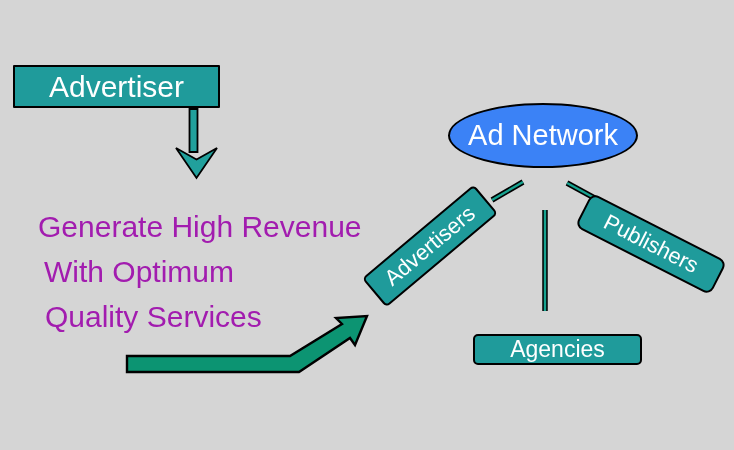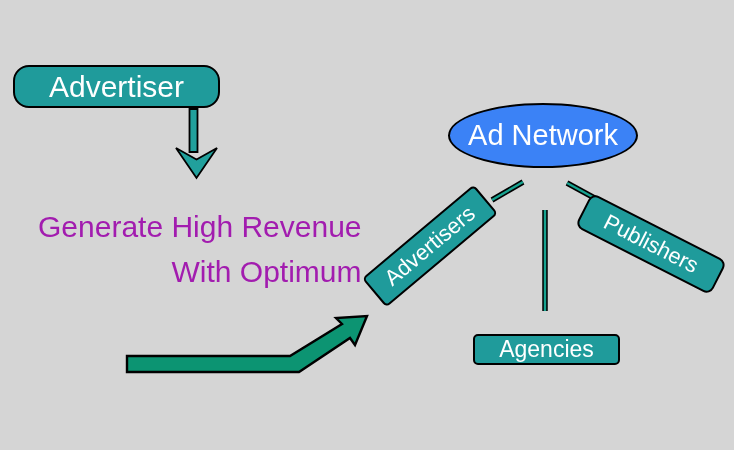--- a/index.html
+++ b/index.html
@@ -28,21 +28,21 @@
     justify-content: center;
     background: #1f9b9b;
     border: 2px solid #000;
     color: #ffffff;
     box-sizing: border-box;
     white-space: nowrap;
   }
   .advertiser-box {
     left: 13px; top: 65px;
     width: 207px; height: 43px;
-    border-radius: 16px;
+    border-radius: 1px;
     font-size: 30px;
   }
   .network-ellipse {
     left: 448px; top: 103px;
     width: 190px; height: 65px;
     border-radius: 50%;
     background: #3b82f6;
     font-size: 29px;
   }
   .advertisers-box {
@@ -54,33 +54,33 @@
   }
   .publishers-box {
     left: 575px; top: 225px;
     width: 152px; height: 38px;
     border-radius: 8px;
     font-size: 22px;
     transform: rotate(27deg);
   }
   .agencies-box {
     left: 473px; top: 334px;
-    width: 147px; height: 31px;
+    width: 169px; height: 31px;
     border-radius: 5px;
     font-size: 23px;
   }
   .tagline {
     position: absolute;
     z-index: 2;
     left: 38px; top: 204px;
     font-size: 30px;
     line-height: 45px;
     color: #a21caf;
   }
-  .tagline .l2 { margin-left: 21px; text-align: right; }
+  .tagline .l2 { margin-left: 6px; }
   .tagline .l3 { margin-left: 7px; }
 </style>
 </head>
 <body>
 
 <div class="stage">
 
   <svg class="layer-svg" viewBox="0 0 734 450" xmlns="http://www.w3.org/2000/svg">
 
     <g>
@@ -106,20 +106,21 @@
     </g>
   </svg>
 
   <div class="node advertiser-box">
     <span>Advertiser</span>
   </div>
 
   <div class="tagline">
     <div class="l1">Generate High Revenue</div>
     <div class="l2">With Optimum</div>
+    <div class="l3">Quality Services</div>
   </div>
 
   <div class="node network-ellipse">
     <span>Ad Network</span>
   </div>
 
   <div class="node advertisers-box">
     <span>Advertisers</span>
   </div>
 

